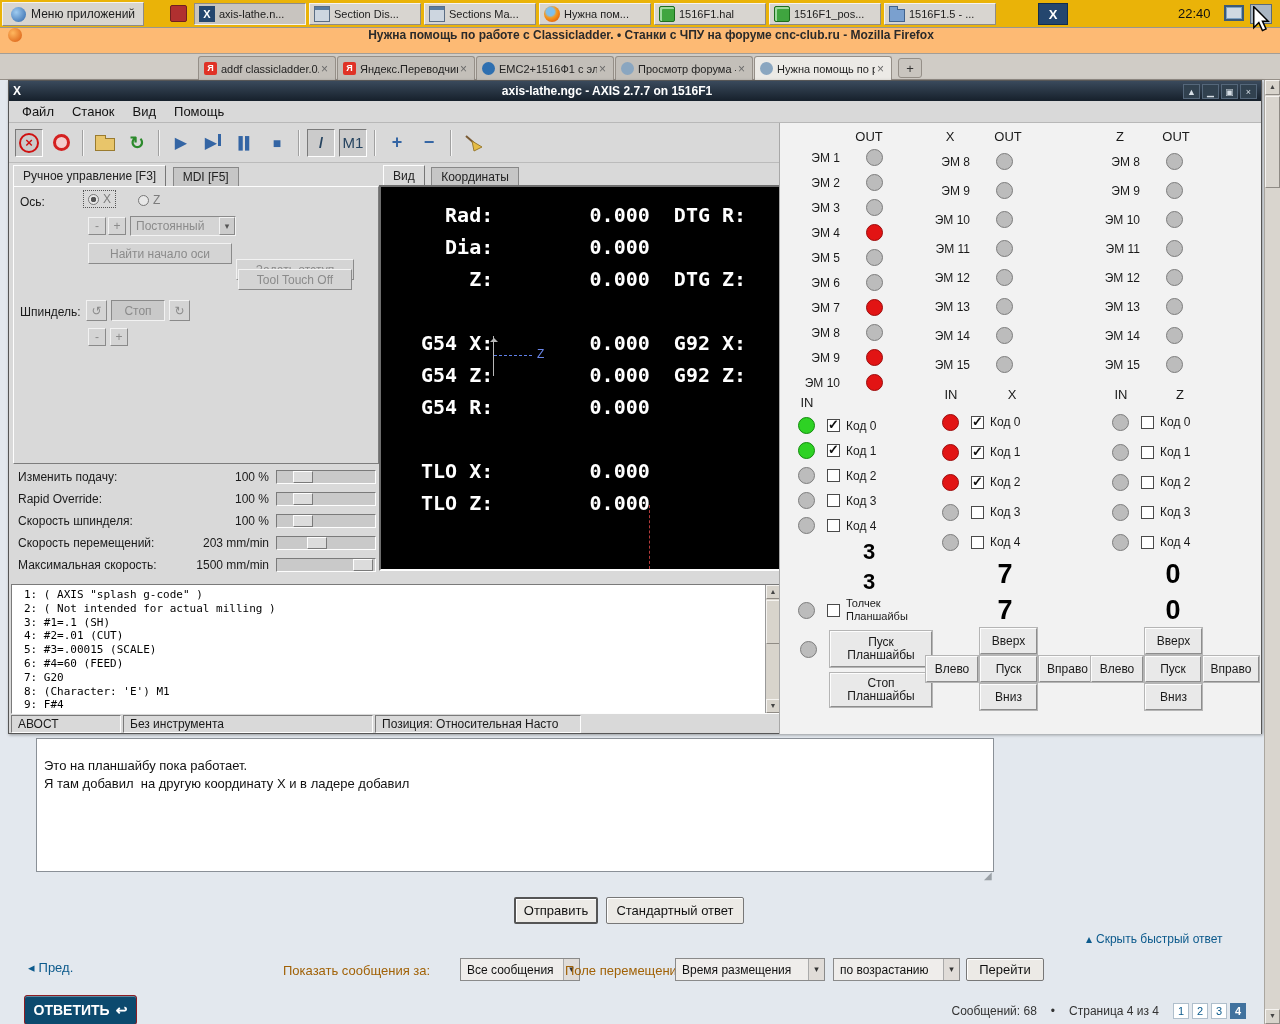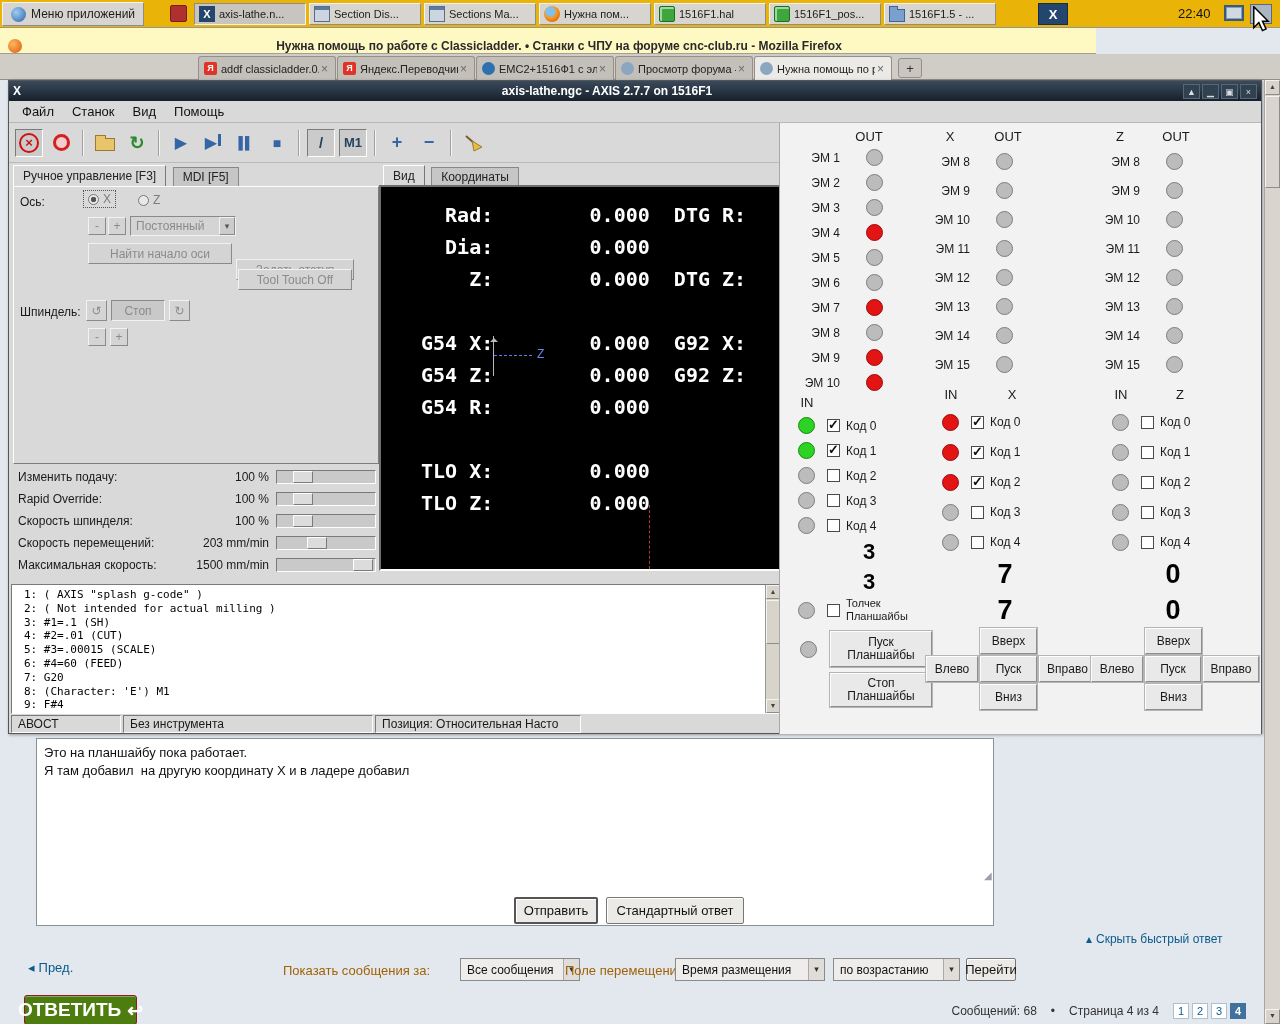--- a/index.html
+++ b/index.html
@@ -24,21 +24,21 @@
   .ticon.hal{border-radius:2px;background:#3fa53f;border:1px solid #1d6e1d;box-shadow:inset 2px 2px 0 #9fd89f}
   .ticon.folder{background:#7aa0cf;border:1px solid #41628c;margin-top:2px;height:13px}
   .ticon.folder::before{content:"";position:absolute;top:-4px;left:-1px;width:7px;height:3px;background:#7aa0cf;border:1px solid #41628c;border-bottom:none}
   #tray-x{position:absolute;left:1038px;top:3px;width:30px;height:22px;background:#24466e;border:1px solid #122d4e;position:absolute}
   #tray-x::after{content:"X";position:absolute;inset:0;color:#fff;font:bold 13px/22px "Liberation Sans",sans-serif;text-align:center}
   #clock{position:absolute;left:1178px;top:6px;font-size:13px;color:#111}
   #tray-display{position:absolute;left:1224px;top:5px;width:20px;height:16px;background:#cfd9e2;border:2px solid #3c5a78;box-shadow:inset 0 0 0 1px #7fa2c2}
   #tray-corner{position:absolute;left:1250px;top:4px;width:22px;height:20px;background:#aab6c2;border:1px solid #5a6a7a}
 
   
-  #ff-titlebar{position:absolute;left:0;top:28px;width:1096px;height:26px;background:#fef9c3;border-bottom:1px solid #a39e97;display:flex;align-items:flex-end}
+  #ff-titlebar{position:absolute;left:0;top:28px;width:1280px;height:26px;background:#fdba74;border-bottom:1px solid #a39e97;display:flex;align-items:flex-start}
   .ff-badge{width:14px;height:14px;border-radius:50%;margin-left:8px;background:radial-gradient(circle at 35% 35%,#ffb75e,#d8590f);flex:0 0 auto}
   .ff-title{flex:1;text-align:center;font-size:12px;font-weight:bold;color:#2a2a2a;white-space:nowrap;overflow:hidden}
   #ff-tabbar{position:absolute;left:0;top:54px;width:1280px;height:26px;background:#d0ccc6;border-bottom:1px solid #958f88}
   #ff-tabs{position:absolute;left:198px;top:2px;display:flex;gap:1px}
   .ff-tab{width:138px;height:24px;display:flex;align-items:center;padding:0 5px;background:#c3bfb9;border:1px solid #958f88;border-bottom:none;border-radius:3px 3px 0 0;font-size:11px;color:#222}
   .ff-tab.active{background:#eceae6}
   .ff-tab-label{flex:1;overflow:hidden;white-space:nowrap}
   .ff-tab-close{color:#6a6a6a;font-size:12px;padding:0 2px;flex:0 0 auto}
   .fav{width:13px;height:13px;margin-right:4px;border-radius:2px;flex:0 0 auto;position:relative}
   .fav.ya{background:#e03226}
@@ -66,21 +66,21 @@
   .estop-ic{width:20px;height:20px;border:2px solid #cf1010;border-radius:50%;color:#cf1010;font:bold 13px/16px "Liberation Sans",sans-serif;text-align:center}
   .power-ic{width:17px;height:17px;border-radius:50%;border:3px solid #d42020;background:#f3cccc}
   .folder-ic{width:20px;height:13px;background:#e8c56a;border:1px solid #9a7b2f;position:relative;margin-top:3px}
   .folder-ic::before{content:"";position:absolute;top:-4px;left:-1px;width:9px;height:3px;background:#e8c56a;border:1px solid #9a7b2f;border-bottom:none}
   .reload-ic{color:#2c8a2c;font-size:18px;font-weight:bold;line-height:18px}
   .run-ic{color:#3465a4;font-size:16px;line-height:16px}
   .run-ic.step::after{content:"";display:inline-block;width:3px;height:12px;background:#3465a4;margin-left:1px;vertical-align:2px}
   .pause-ic{color:#3465a4;font-size:12px;font-weight:bold;letter-spacing:-2px}
   .stop-ic{color:#3465a4;font-size:14px}
   .sl-ic{color:#25435f;font-size:15px;font-weight:bold}
-  .m1-ic{color:#25435f;font-size:13px;font-weight:bold}
+  .m1-ic{color:#25435f;font-size:15px;font-weight:normal}
   .zoom-ic{color:#3465a4;font-size:18px;font-weight:bold}
 
   
   #nb-tabs{position:absolute;left:4px;top:84px;height:22px}
   #view-tabs{position:absolute;left:374px;top:84px;height:22px}
   .ax-tab{display:inline-block;height:20px;line-height:19px;padding:0 9px;font-size:12px;color:#222;background:#c6c6c6;border:1px solid #888;border-bottom:none;margin-right:2px;vertical-align:bottom}
   .ax-tab.active{background:#d9d9d9;height:22px;line-height:21px;border-color:#fdfdfd #777 #d9d9d9 #fdfdfd}
 
   #manual-box{position:absolute;left:4px;top:105px;width:366px;height:278px;border:1px solid;border-color:#fdfdfd #7d7d7d #7d7d7d #fdfdfd;background:#d9d9d9}
   .form-lbl{position:absolute;font-size:12px;color:#1a1a1a}
@@ -148,37 +148,37 @@
   .inlabel{font-size:12px;color:#1a1a1a;white-space:nowrap}
   .bignum{position:absolute;text-align:center;font-weight:bold;color:#000}
   .n22{font-size:22px}.n26{font-size:27px}
   .vbtn{position:absolute;display:flex;align-items:center;justify-content:center;background:#e9e9e9;border:1px solid;border-color:#fdfdfd #8d8d8d #8d8d8d #fdfdfd;outline:1px solid #b5b5b5;font-size:12px;color:#1a1a1a;text-align:center;white-space:pre-line;line-height:13px}
   #tolchek-row{position:absolute;left:18px;top:474px;display:flex;align-items:center}
   #tolchek-row .lbl2{font-size:11px;color:#1a1a1a;white-space:pre-line;line-height:13px}
   #pusk-led{position:absolute;left:20px;top:518px}
 
   
   #forum{position:absolute;left:0;top:654px;width:1264px;height:290px}
-  #reply-box{position:absolute;left:36px;top:4px;width:958px;height:188px;border:1px solid #8a9097;font:13px/18px "Liberation Sans",sans-serif;padding:5px 7px;resize:none;color:#111;background:#fff;overflow:hidden}
+  #reply-box{position:absolute;left:36px;top:4px;width:958px;height:134px;border:1px solid #8a9097;font:13px/18px "Liberation Sans",sans-serif;padding:18px 7px;resize:none;color:#111;background:#fff;overflow:hidden}
   #resize-grip{position:absolute;left:984px;top:136px;color:#9aa0a6;font-size:10px}
   .gtk-btn{position:absolute;background:#eceae6;border:1px solid #777;border-radius:2px;font-size:13px;color:#111;display:flex;align-items:center;justify-content:center;box-shadow:inset 1px 1px 0 #fff}
   #btn-submit{left:514px;top:163px;width:84px;height:27px;border-width:2px;border-color:#555}
   #btn-standard{left:606px;top:163px;width:138px;height:27px}
   .blink{position:absolute;color:#0c5a8c;font-size:12px;text-decoration:none;display:flex;align-items:center;gap:4px;white-space:nowrap}
   #hide-qr{left:1086px;top:198px}
   #prev-link{left:28px;top:226px;font-size:13px}
   .flabel{position:absolute;font-size:13px;color:#a16207;white-space:nowrap}
   .gtk-select{position:absolute;background:#efedeb;border:1px solid #8a8a8a;display:flex;align-items:center;font-size:12px;color:#111;padding-left:6px;white-space:nowrap}
   .sel-arrow{margin-left:auto;width:16px;text-align:center;border-left:1px solid #aaa;background:#e0dcd8;align-self:stretch;position:relative}
   .sel-arrow::after{content:"▾";position:absolute;inset:0;line-height:20px;font-size:9px;color:#333;text-align:center}
   #sel-display{left:460px;top:224px;width:120px;height:23px}
   #sel-sort{left:675px;top:224px;width:150px;height:23px}
   #sel-order{left:833px;top:224px;width:127px;height:23px}
-  #btn-go{left:966px;top:224px;width:50px;height:23px}
-  #reply-btn{position:absolute;left:24px;top:261px;width:113px;height:30px;background:#4d7c0f;border:1px solid #8e1c22;border-radius:3px;color:#fff;font-weight:bold;font-size:19px;display:flex;align-items:center;justify-content:center;gap:6px;box-shadow:inset 0 1px 0 rgba(255,255,255,.35)}
+  #btn-go{left:966px;top:224px;width:78px;height:23px}
+  #reply-btn{position:absolute;left:24px;top:261px;width:113px;height:30px;background:#0c4a6e;border:1px solid #8e1c22;border-radius:3px;color:#fff;font-weight:bold;font-size:14px;display:flex;align-items:center;justify-content:center;gap:6px;box-shadow:inset 0 1px 0 rgba(255,255,255,.35)}
   #pager{position:absolute;right:18px;top:269px;display:flex;align-items:center;gap:14px;font-size:12px;color:#333;white-space:nowrap}
   .pg{min-width:16px;height:16px;padding:0 2px;border:1px solid #b0bfcc;background:#fff;color:#0c5a8c;font-size:11px;line-height:14px;text-align:center}
   .pg.current{background:#41729e;color:#fff;border-color:#41729e;font-weight:bold}
 
   
   #ff-scrollbar{position:absolute;left:1264px;top:0;width:16px;height:944px;background:#d9d5ce;border-left:1px solid #aaa69f}
   #ff-scrollbar .sc-btn{width:15px;height:15px}
   #sb-up{top:0}#sb-up::after{content:"▲"}
   #sb-down{bottom:0}#sb-down::after{content:"▼"}
   #sb-thumb{position:absolute;left:0;top:16px;width:15px;height:92px;background:#d9d5ce;border:1px solid;border-color:#f5f3f0 #8f8b85 #8f8b85 #f5f3f0}

